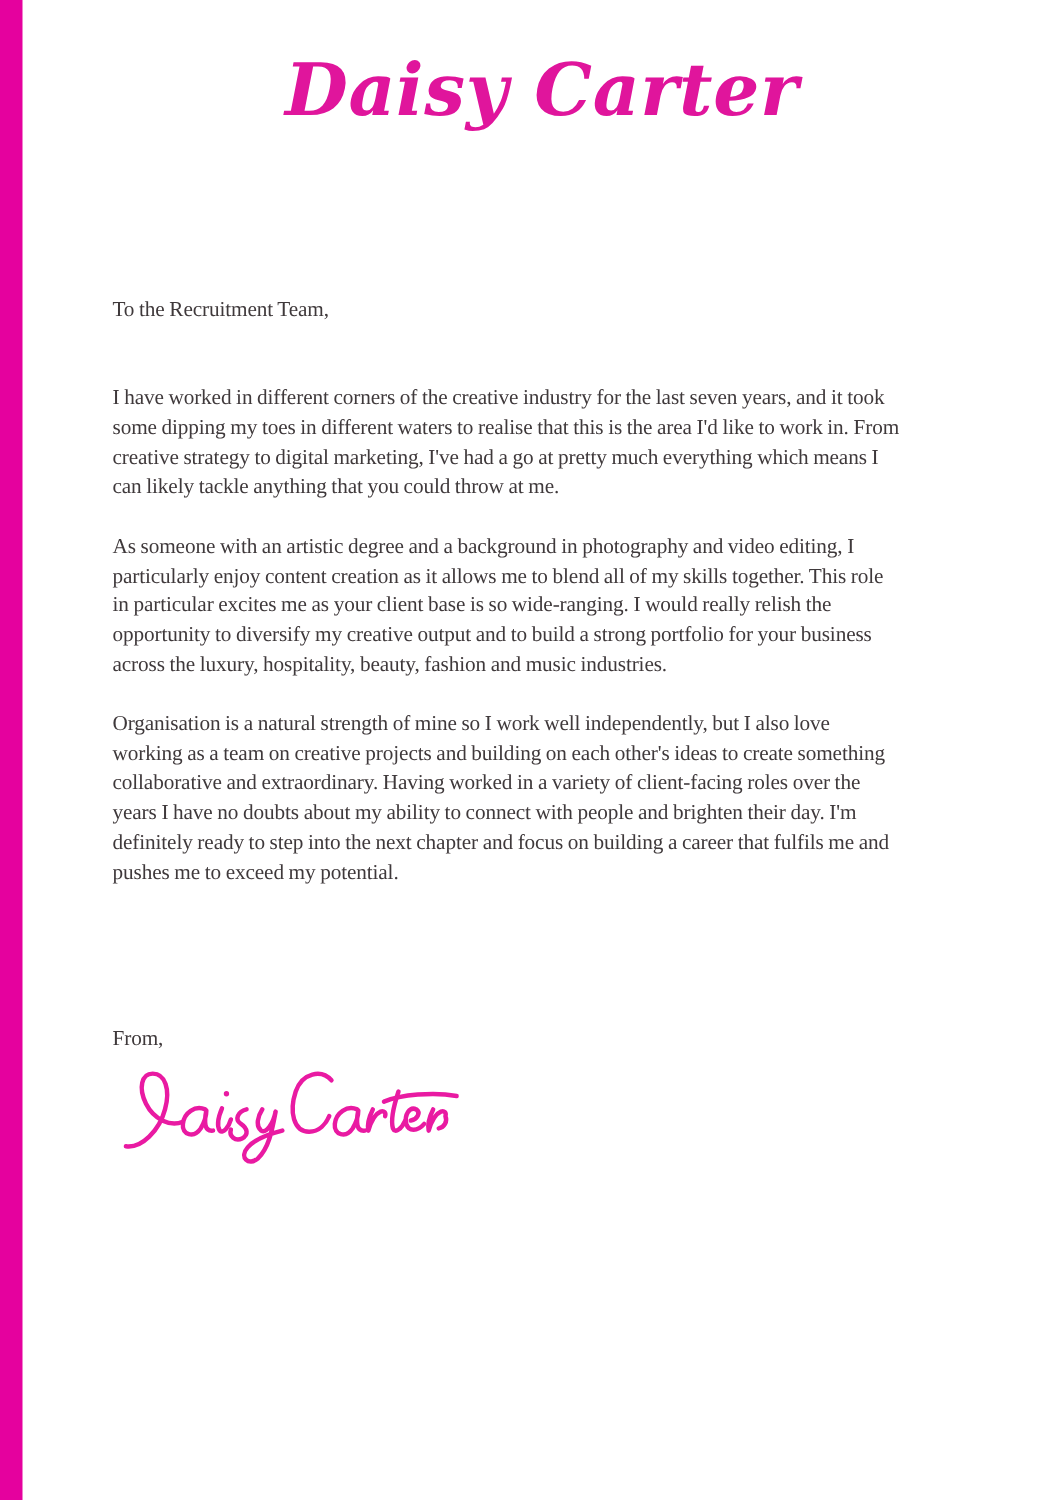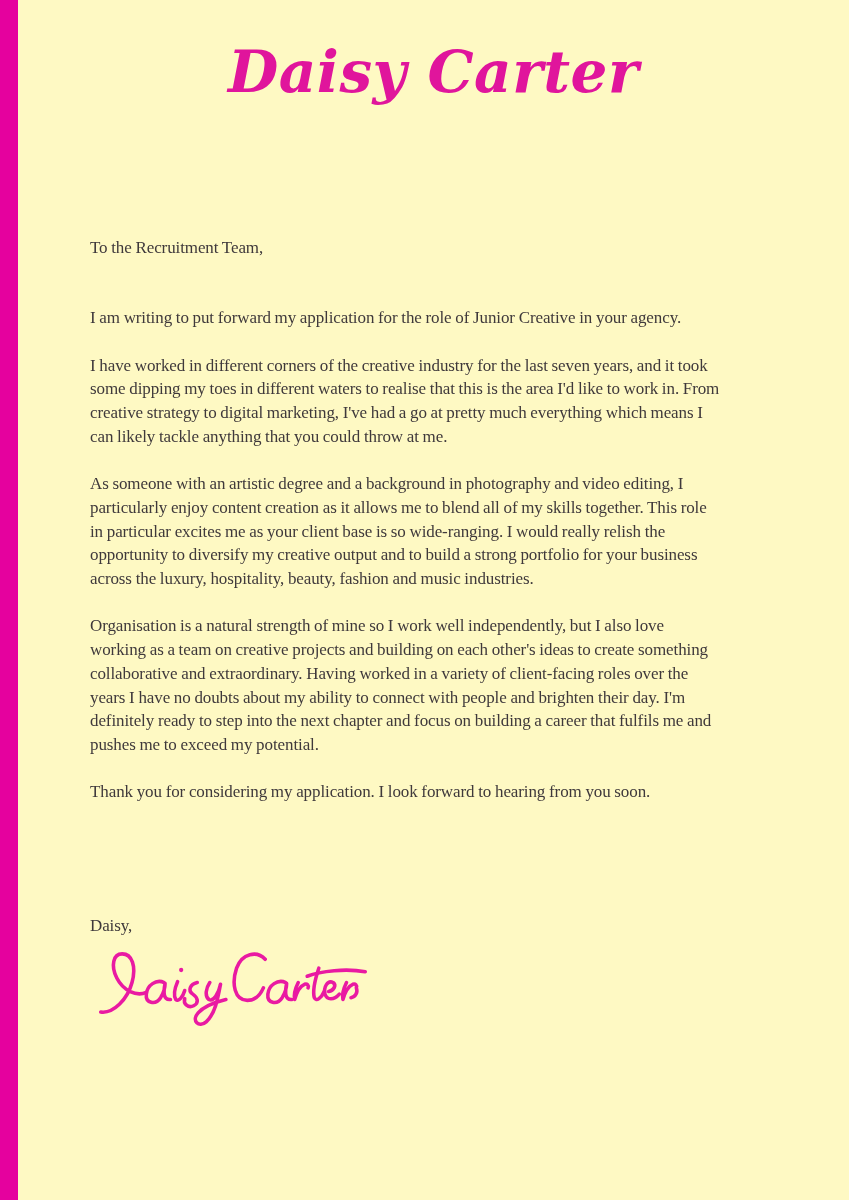--- a/index.html
+++ b/index.html
@@ -4,21 +4,21 @@
 <style>
   html, body {
     margin: 0;
     padding: 0;
     background: #fcdfe7;
   }
   .page {
     position: relative;
     width: 849px;
     height: 1200px;
-    background: #fef9c3;
+    background: #ffffff;
     overflow: hidden;
   }
   .accent-bar {
     position: absolute;
     left: 0;
     top: 0;
     width: 18px;
     height: 100%;
     background: #e5019e;
   }
@@ -77,27 +77,25 @@
 </head>
 <body>
 
 <div class="page">
   <div class="accent-bar"></div>
   <div class="main">
     <h1 class="title">Daisy Carter</h1>
     <div class="content">
       <p class="greeting">To the Recruitment Team,</p>
       <div class="paragraphs">
-        <p>I am writing to put forward my application for the role of Junior Creative in your agency.</p>
         <p>I have worked in different corners of the creative industry for the last seven years, and it took some dipping my toes in different waters to realise that this is the area I'd like to work in. From creative strategy to digital marketing, I've had a go at pretty much everything which means I can likely tackle anything that you could throw at me.</p>
         <p>As someone with an artistic degree and a background in photography and video editing, I particularly enjoy content creation as it allows me to blend all of my skills together. This role in particular excites me as your client base is so wide-ranging. I would really relish the opportunity to diversify my creative output and to build a strong portfolio for your business across  the luxury, hospitality, beauty, fashion and music industries.</p>
         <p>Organisation is a natural strength of mine so I work well independently, but I also love working as a team on creative projects and building on each other's ideas to create something collaborative and extraordinary. Having worked in a variety of client-facing roles over the years I have no doubts about my ability to connect with people and brighten their day. I'm definitely ready to step into the next chapter and focus on building a career that fulfils me and pushes me to exceed my potential.</p>
-        <p>Thank you for considering my application. I look forward to hearing from you soon.</p>
       </div>
-      <p class="closing">Daisy,</p>
+      <p class="closing">From,</p>
       <div class="signature">
         <svg width="286" height="94" viewBox="0 0 320 105" fill="none" stroke="#e91aa2" stroke-width="4" stroke-linecap="round" stroke-linejoin="round" aria-hidden="true">
 
           <path d="M 12,76 C 26,78 42,62 47,43 C 52,25 47,11 36,11 C 26,11 23,24 30,38 C 37,52 52,59 63,54"></path>
 
           <path d="M 83,43 C 74,39 64,46 63,56 C 62,66 73,69 79,60 C 82,55 84,48 84,44 C 82,54 82,63 90,62"></path>
 
           <path d="M 98,42 C 95,49 93,57 96,62 C 99,65 104,59 106,52"></path>
           <circle cx="102" cy="29" r="2.4" fill="#e91aa2" stroke="none"></circle>
 

